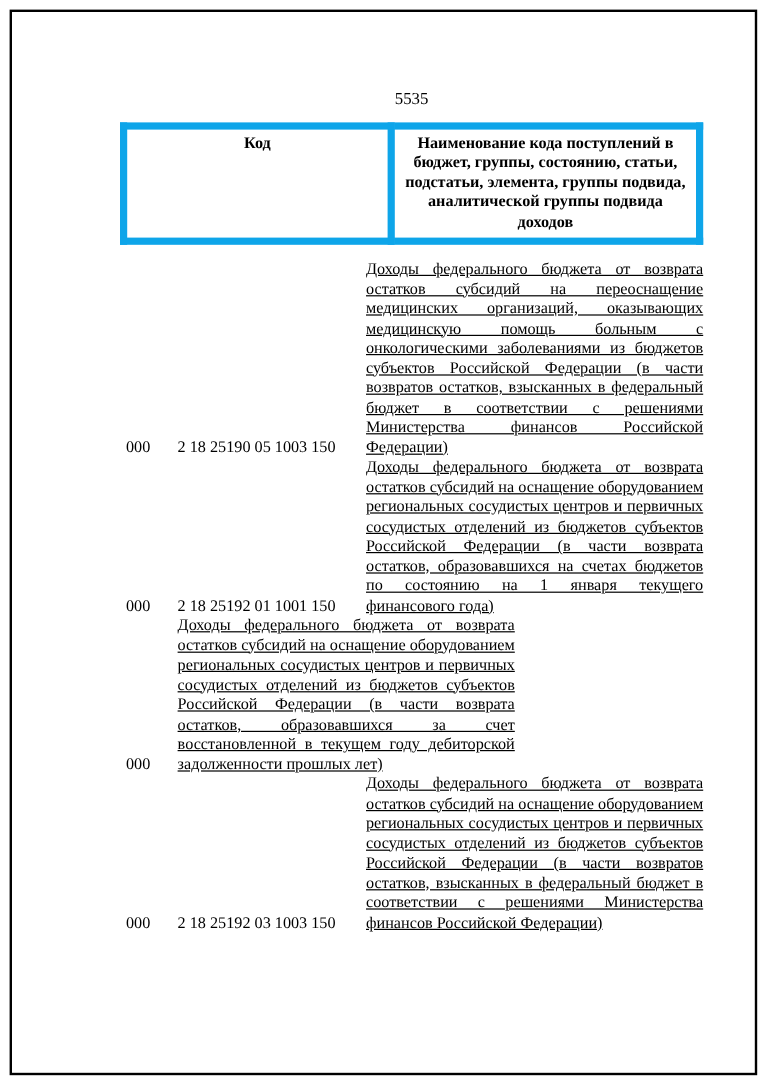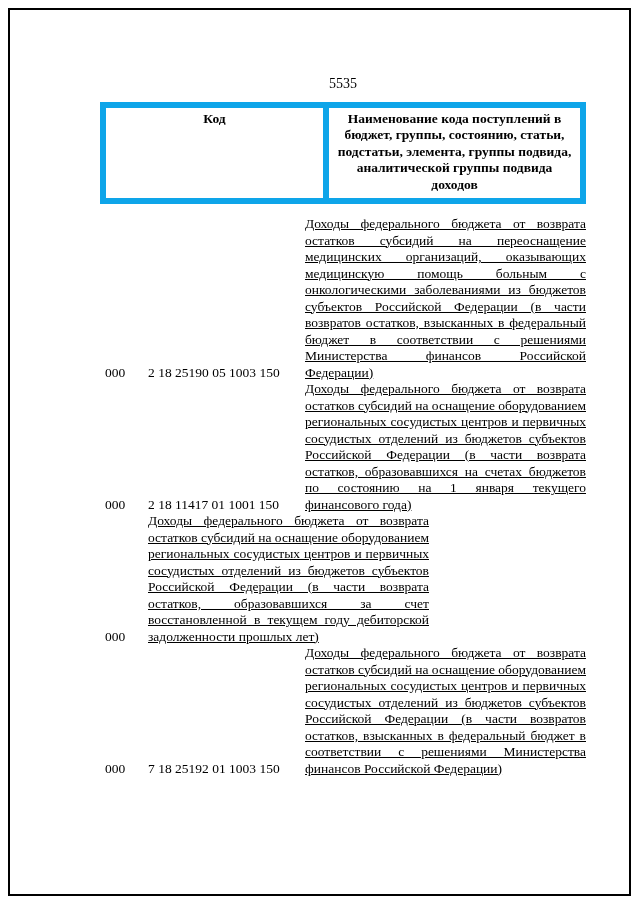--- a/index.html
+++ b/index.html
@@ -104,30 +104,30 @@
     <div class="rows">
 
       <div class="row">
         <div class="cell admin">000</div>
         <div class="cell code">2 18 25190 05 1003 150</div>
         <div class="cell name">Доходы федерального бюджета от возврата остатков субсидий на переоснащение медицинских организаций, оказывающих медицинскую помощь больным с онкологическими заболеваниями из бюджетов субъектов Российской Федерации (в части возвратов остатков, взысканных в федеральный бюджет в соответствии с решениями Министерства финансов Российской Федерации)</div>
       </div>
 
       <div class="row">
         <div class="cell admin">000</div>
-        <div class="cell code">2 18 11417 01 1001 150</div>
+        <div class="cell code">2 18 25192 01 1001 150</div>
         <div class="cell name">Доходы федерального бюджета от возврата остатков субсидий на оснащение оборудованием региональных сосудистых центров и первичных сосудистых отделений из бюджетов субъектов Российской Федерации (в части возврата остатков, образовавшихся на счетах бюджетов по состоянию на 1 января текущего финансового года)</div>
       </div>
 
       <div class="row">
         <div class="cell admin">000</div>
         <div class="cell name">Доходы федерального бюджета от возврата остатков субсидий на оснащение оборудованием региональных сосудистых центров и первичных сосудистых отделений из бюджетов субъектов Российской Федерации (в части возврата остатков, образовавшихся за счет восстановленной в текущем году дебиторской задолженности прошлых лет)</div>
       </div>
 
       <div class="row">
         <div class="cell admin">000</div>
-        <div class="cell code">7 18 25192 01 1003 150</div>
+        <div class="cell code">2 18 25192 03 1003 150</div>
         <div class="cell name">Доходы федерального бюджета от возврата остатков субсидий на оснащение оборудованием региональных сосудистых центров и первичных сосудистых отделений из бюджетов субъектов Российской Федерации (в части возвратов остатков, взысканных в федеральный бюджет в соответствии с решениями Министерства финансов Российской Федерации)</div>
       </div>
 
     </div>
   </div>
 </div>
 
 </body></html>

